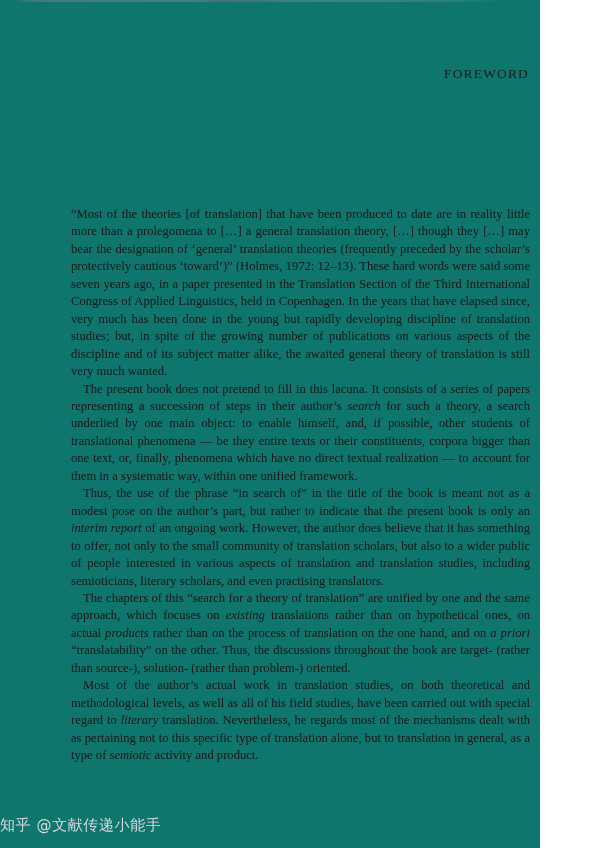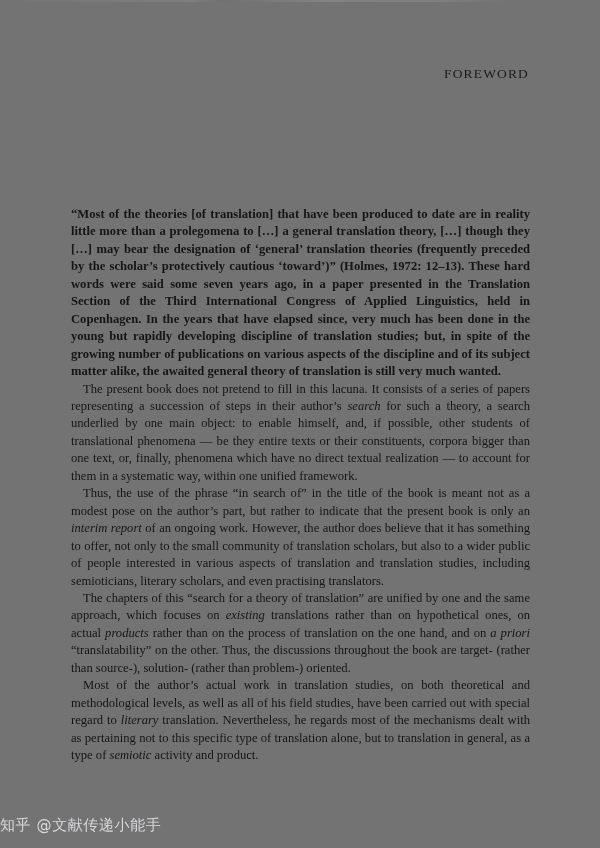--- a/index.html
+++ b/index.html
@@ -4,23 +4,23 @@
 <title>Foreword</title>
 <style>
   html, body {
     margin: 0;
     padding: 0;
     background: #ffffff;
   }
 
   .page {
     position: relative;
-    width: 600px;
+    width: 540px;
     height: 848px;
-    background: #737373;
+    background: #0f766e;
     overflow: hidden;
     font-family: "Liberation Serif", "DejaVu Serif", serif;
     color: #151515;
     -webkit-font-smoothing: antialiased;
   }
 
   
   .scan-edge {
     position: absolute;
     top: 0;
@@ -60,21 +60,20 @@
     hyphens: none;
   }
 
   .body-text p {
     margin: 0;
     text-indent: 12px;
   }
 
   .body-text p.no-indent {
     text-indent: 0;
-    font-weight: bold;
   }
 
   .body-text i {
   }
 
   .watermark {
     position: absolute;
     top: 816px;
     left: 0;
     width: 600px;

